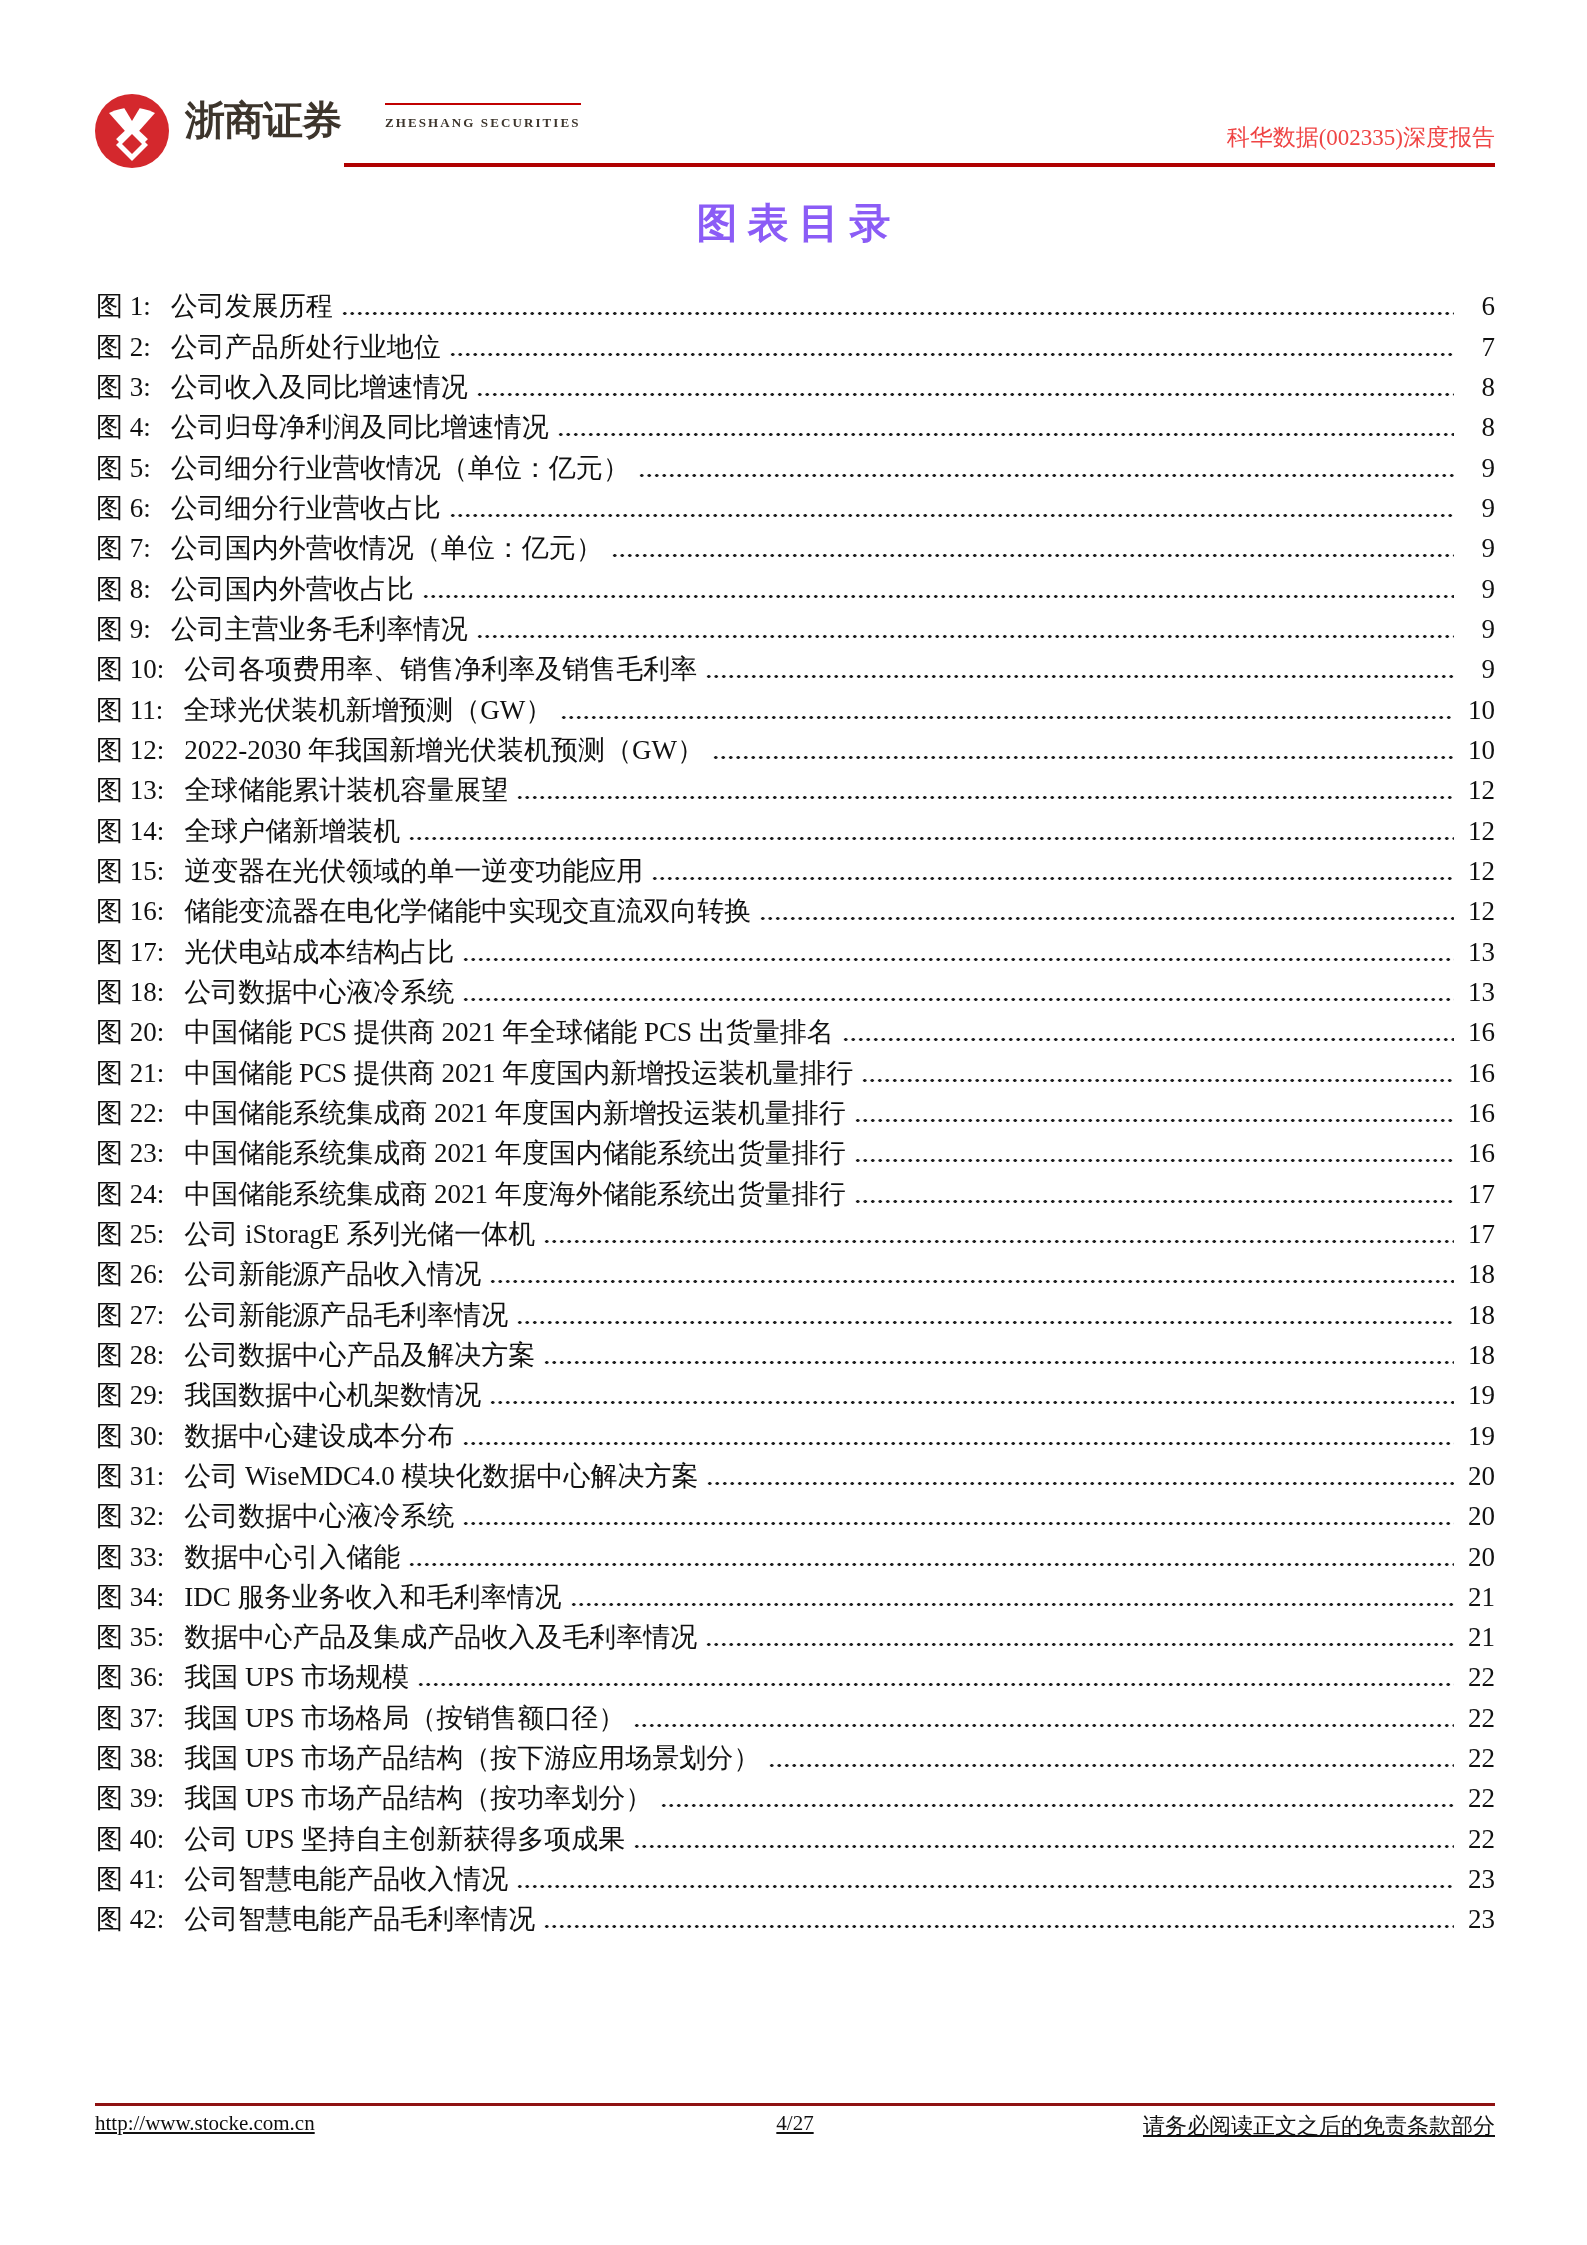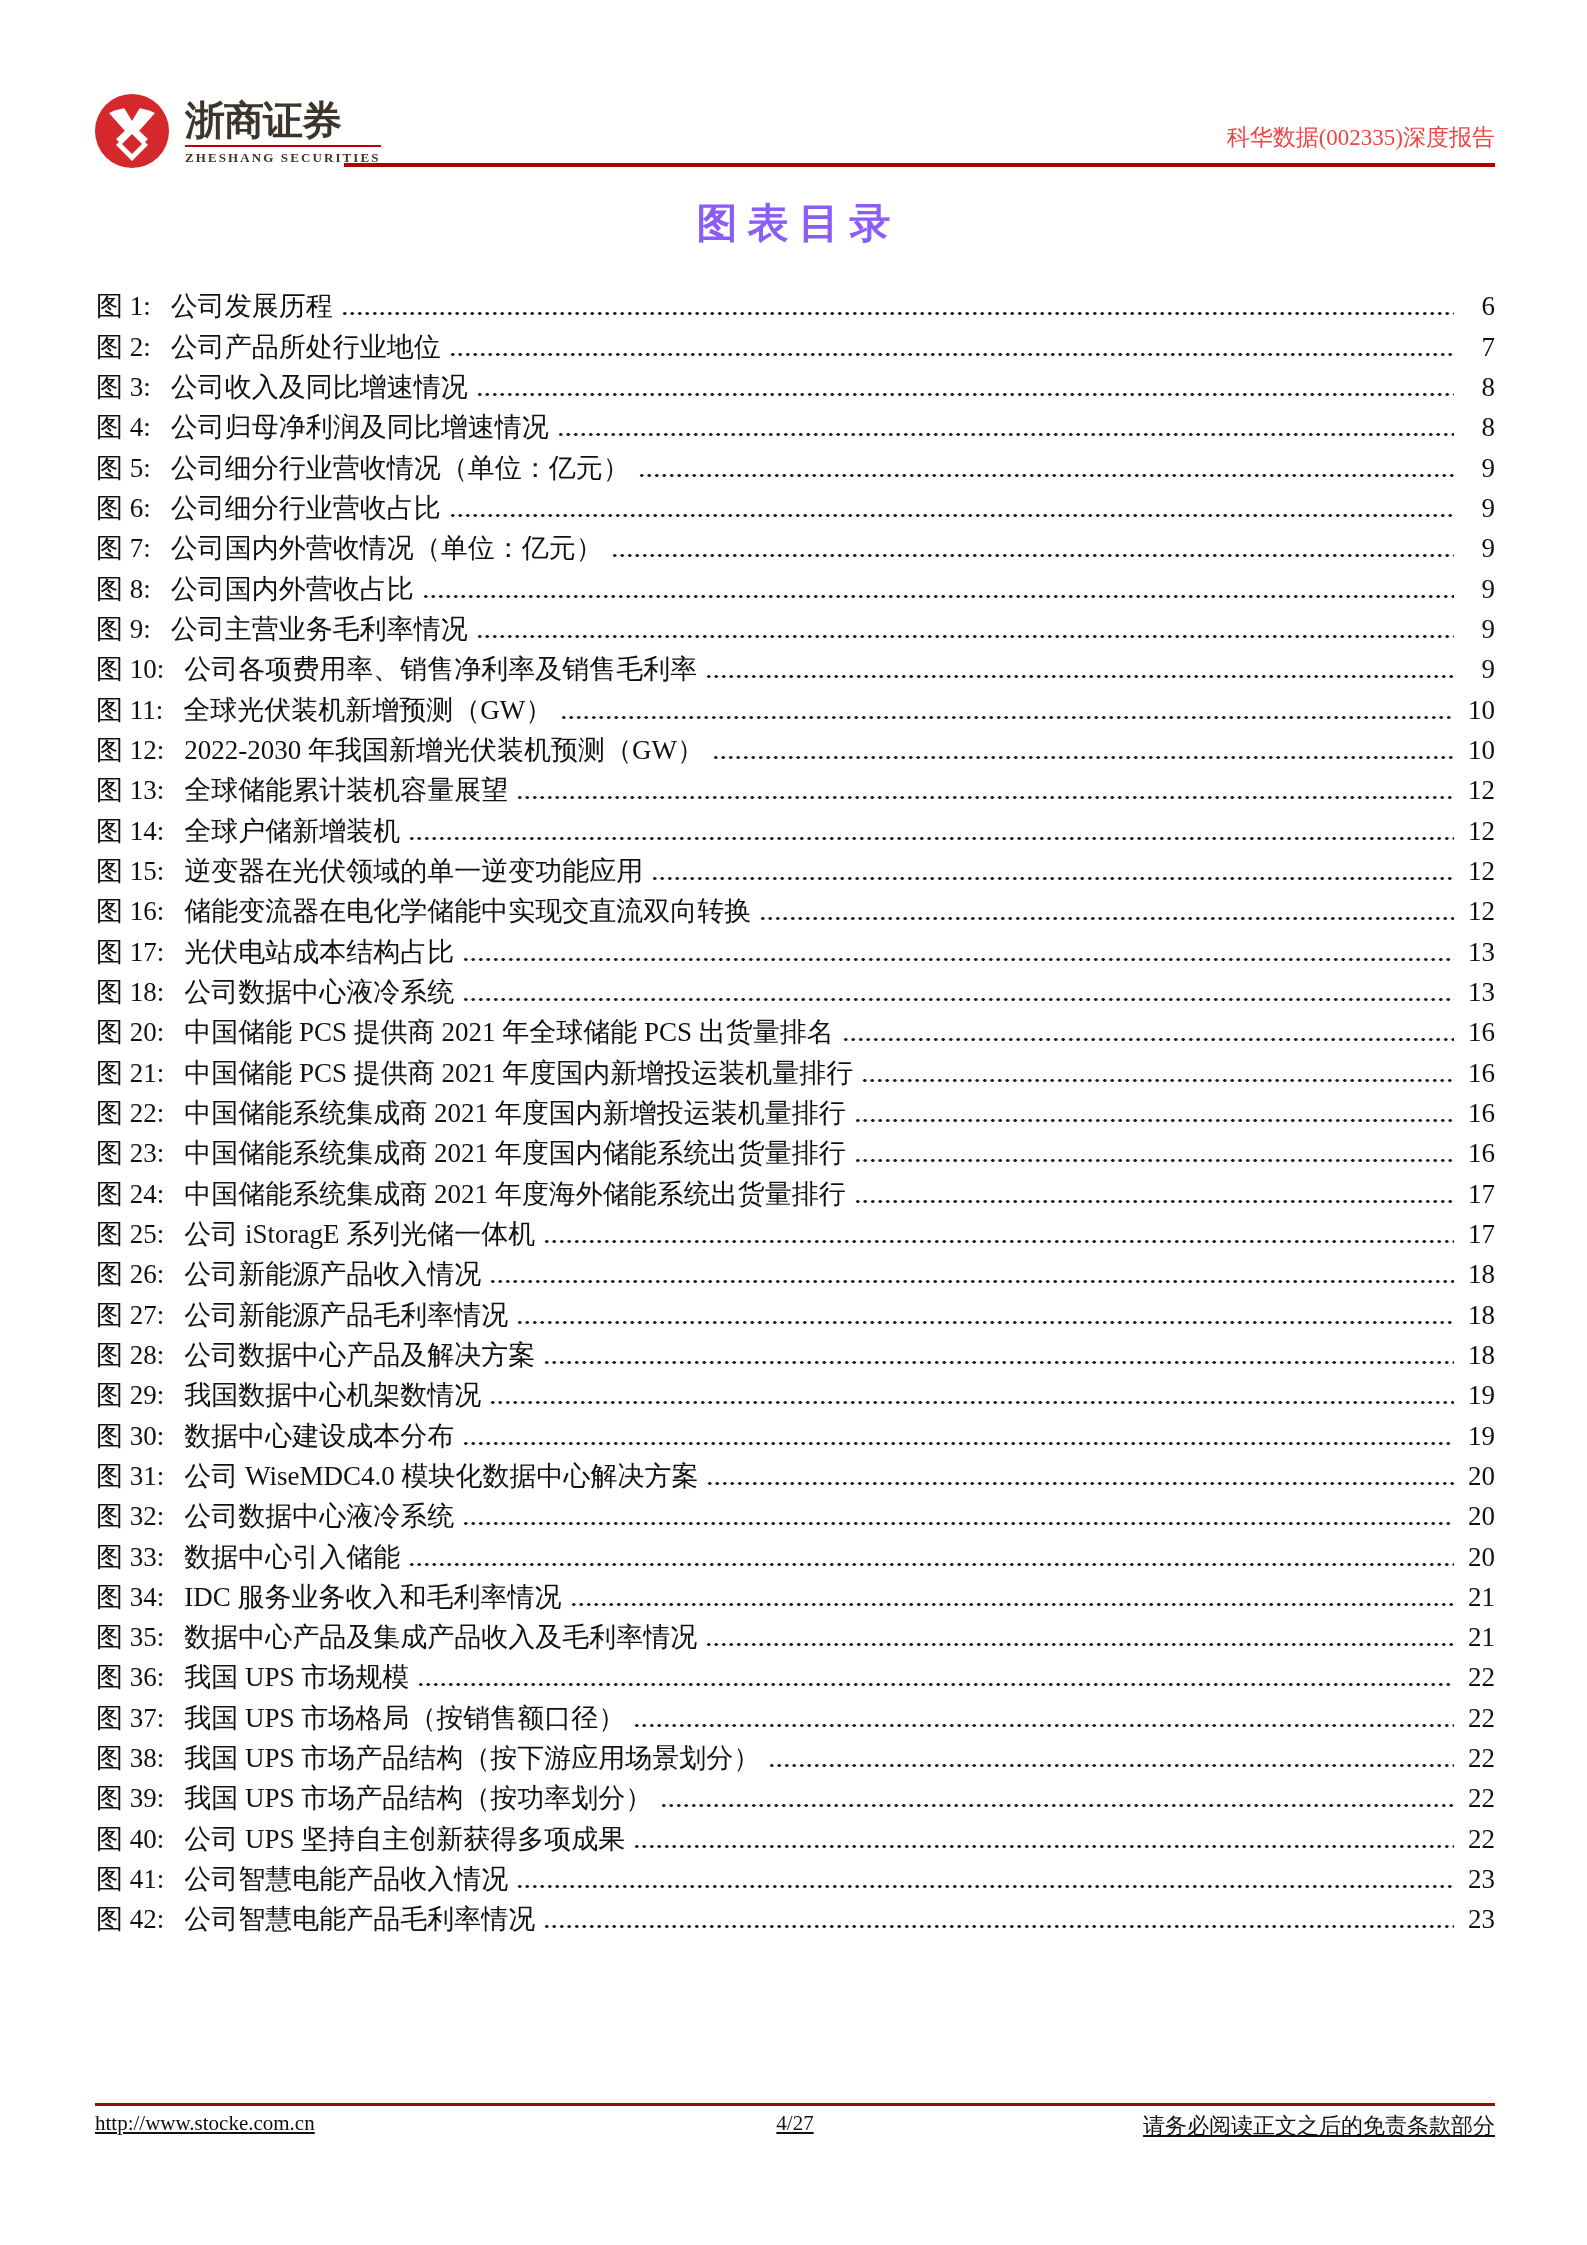--- a/index.html
+++ b/index.html
@@ -9,23 +9,23 @@
     margin: 0 auto;
     background: #ffffff;
     font-family: "Liberation Serif", "DejaVu Serif", serif;
     color: #111;
     overflow: hidden;
   }
 
   
   .header-logo { position:absolute; left:95px; top:94px; display:flex; align-items:flex-start; gap:16px; }
   .logo-circle { width:74px; height:74px; flex:0 0 auto; }
-  .logo-text { display:flex; flex-direction:column; padding-top:6px; }
+  .logo-text { display:flex; flex-direction:row; padding-top:6px;gap:44px; }
   .logo-cn { font-size:40px; font-weight:bold; color:#3d352c; letter-spacing:-1px; line-height:42px; white-space:nowrap; }
-  .logo-en { margin-top:3px; padding-top:3px; border-top:2px solid #c00000;
+  .logo-en { margin-top:3px; padding-top:10px; border-top:2px solid #c00000;
              font-size:13px; font-weight:bold; letter-spacing:2.1px; color:#3d352c; white-space:nowrap;
              font-family:"Liberation Serif","DejaVu Serif",serif; }
   .header-report { position:absolute; right:92px; top:122px; font-size:23px; color:#ef4444; white-space:nowrap; }
   .header-rule { position:absolute; left:344px; right:92px; top:163px; height:4px; background:#b00000; }
 
   
   .doc-title { position:absolute; left:0; right:0; top:196px; text-align:center;
                font-size:41px; font-weight:bold; color:#8b5cf6; letter-spacing:10px; text-indent:10px; }
 
   

